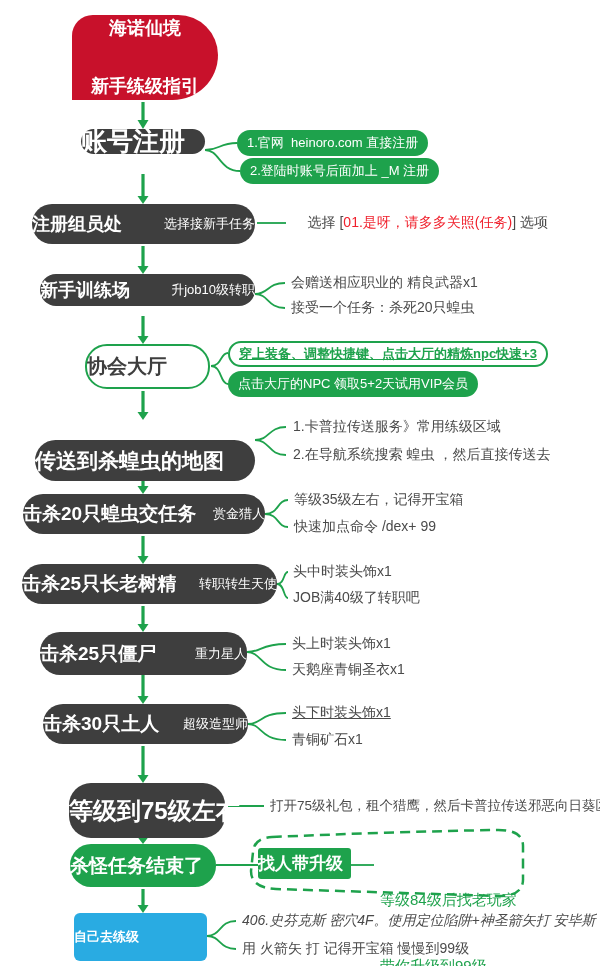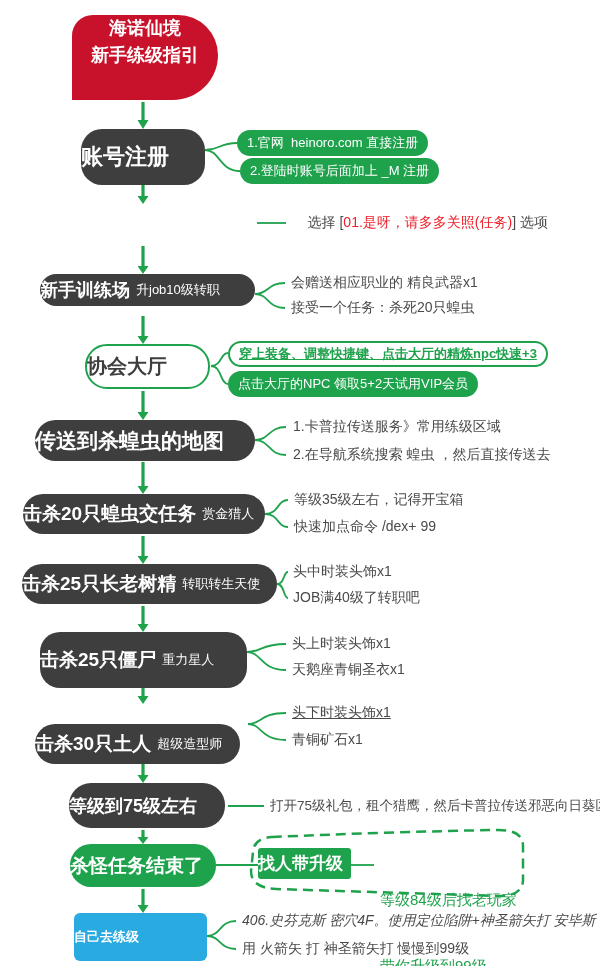--- a/index.html
+++ b/index.html
@@ -1,19 +1,19 @@
 <!DOCTYPE html>
 <html><head>
 <meta charset="utf-8">
 <style>
   html,body{margin:0;padding:0;background:#ffffff;}
   .canvas{position:relative;width:600px;height:966px;background:#ffffff;overflow:hidden;
           font-family:"Liberation Sans","DejaVu Sans",sans-serif;}
   svg.layer{position:absolute;left:0;top:0;pointer-events:none;}
-  .node{position:absolute;display:flex;align-items:center;justify-content:flex-start;
+  .node{position:absolute;display:flex;align-items:center;justify-content:space-between;
         box-sizing:border-box;text-align:center;}
   .dark{background:#3E3E3E;color:#ffffff;}
   .green-solid{background:#1EA24C;color:#ffffff;}
   .node .main{font-weight:700;white-space:pre;}
   .node .sub{font-weight:400;font-size:13px;margin-left:6px;white-space:pre;}
   .red-box{background:#C8112B;color:#ffffff;border-radius:24px 46px 52px 0;
            flex-direction:column;font-weight:700;font-size:18px;line-height:27px;}
   .hall{background:#ffffff;border:2px solid #1EA24C;color:#3E3E3E;border-radius:22px;
         font-weight:700;font-size:20px;}
   .pill{position:absolute;background:#1EA24C;color:#ffffff;font-size:13px;line-height:26px;
@@ -99,92 +99,96 @@
     </g>
     <path d="M272,837 C340,834 430,831 498,830 Q523,830 523,846 L523,878
              Q524,896 499,896 L276,889 Q251,888 251,871 L253,852 Q254,838 272,837 Z" fill="none" stroke="#1EA24C" stroke-width="2.5" stroke-dasharray="10 6"></path>
   </svg>
 
   <div class="node red-box" style="left:72px;top:15px;width:146px;height:85px;">
     <div>海诺仙境</div>
     <div>新手练级指引</div>
   </div>
 
-  <div class="node dark" style="left:81px;top:129px;width:124px;height:56px;border-radius:21px;font-size:22px;">
+  <div class="node dark" style="left:81px;top:129px;width:124px;height:25px;border-radius:21px;font-size:26px;">
     <span class="main">账号注册</span>
   </div>
   <div class="pill" style="left:237px;top:130px;">1.官网  heinoro.com 直接注册</div>
   <div class="pill" style="left:240px;top:158px;">2.登陆时账号后面加上 _M 注册</div>
 
+  <div class="node dark" style="left:32px;top:204px;width:223px;height:40px;border-radius:20px;font-size:18px;">
+    <span class="main">注册组员处</span>
+    <span class="sub">选择接新手任务</span>
+  </div>
   <div class="detail" style="left:292px;top:223px;">
     <span>选择 [</span><span class="hl">01.是呀，请多多关照(任务)</span><span>] 选项</span>
   </div>
 
   <div class="node dark" style="left:40px;top:274px;width:215px;height:32px;border-radius:20px;font-size:18px;">
     <span class="main">新手训练场</span>
     <span class="sub">升job10级转职</span>
   </div>
   <div class="detail" style="left:291px;top:283px;">会赠送相应职业的 精良武器x1</div>
   <div class="detail" style="left:291px;top:308px;">接受一个任务：杀死20只蝗虫</div>
 
   <div class="node hall" style="left:85px;top:344px;width:125px;height:45px;">
     <span class="main">协会大厅</span>
   </div>
   <div class="pill-outline" style="left:228px;top:341px;text-decoration:underline;">穿上装备、调整快捷键、点击大厅的精炼npc快速+3</div>
   <div class="pill" style="left:228px;top:371px;">点击大厅的NPC 领取5+2天试用VIP会员</div>
 
-  <div class="node dark" style="left:35px;top:420px;width:220px;height:41px;border-radius:21px;font-size:21px;">
+  <div class="node dark" style="left:35px;top:440px;width:220px;height:41px;border-radius:21px;font-size:21px;">
     <span class="main">传送到杀蝗虫的地图</span>
   </div>
   <div class="detail" style="left:293px;top:427px;">1.卡普拉传送服务》常用练级区域</div>
   <div class="detail" style="left:293px;top:455px;">2.在导航系统搜索 蝗虫 ，然后直接传送去</div>
 
   <div class="node dark" style="left:23px;top:494px;width:242px;height:40px;border-radius:20px;font-size:19px;">
     <span class="main">击杀20只蝗虫交任务</span>
     <span class="sub">赏金猎人</span>
   </div>
   <div class="detail" style="left:294px;top:500px;">等级35级左右，记得开宝箱</div>
   <div class="detail" style="left:294px;top:527px;">快速加点命令 /dex+ 99</div>
 
   <div class="node dark" style="left:22px;top:564px;width:255px;height:40px;border-radius:20px;font-size:19px;">
     <span class="main">击杀25只长老树精</span>
     <span class="sub">转职转生天使</span>
   </div>
   <div class="detail" style="left:293px;top:572px;">头中时装头饰x1</div>
   <div class="detail" style="left:293px;top:598px;">JOB满40级了转职吧</div>
 
-  <div class="node dark" style="left:40px;top:632px;width:207px;height:56px;border-radius:20px;font-size:19px;">
+  <div class="node dark" style="left:40px;top:632px;width:207px;height:43px;border-radius:20px;font-size:19px;">
     <span class="main">击杀25只僵尸</span>
     <span class="sub">重力星人</span>
   </div>
   <div class="detail" style="left:292px;top:644px;">头上时装头饰x1</div>
   <div class="detail" style="left:292px;top:670px;">天鹅座青铜圣衣x1</div>
 
-  <div class="node dark" style="left:35px;top:704px;width:205px;height:40px;border-radius:20px;font-size:19px;margin-top:20px;">
+  <div class="node dark" style="left:43px;top:704px;width:205px;height:40px;border-radius:20px;font-size:19px;">
     <span class="main">击杀30只土人</span>
     <span class="sub">超级造型师</span>
   </div>
   <div class="detail" style="left:292px;top:713px;text-decoration:underline;">头下时装头饰x1</div>
   <div class="detail" style="left:292px;top:740px;">青铜矿石x1</div>
 
-  <div class="node dark" style="left:69px;top:783px;width:156px;height:45px;border-radius:22px;font-size:18px;">
+  <div class="node dark" style="left:69px;top:783px;width:156px;height:55px;border-radius:22px;font-size:24px;">
     <span class="main">等级到75级左右</span>
   </div>
   <div class="detail" style="left:270px;top:806px;font-size:13.5px;">打开75级礼包，租个猎鹰，然后卡普拉传送邪恶向日葵区</div>
 
   <div class="node green-solid" style="left:70px;top:844px;width:146px;height:43px;border-radius:21px;font-size:19px;">
     <span class="main">杀怪任务结束了</span>
   </div>
   <div class="node carry-box" style="left:258px;top:848px;width:93px;height:31px;">
     <span class="main">找人带升级</span>
   </div>
   <div class="carry-note" style="left:380px;top:845px;">
     <div>等级84级后找老玩家</div>
     <div>带你升级到99级</div>
   </div>
 
   <div class="node blue-box" style="left:74px;top:913px;width:133px;height:48px;">
     <span class="main">自己去练级</span>
   </div>
   <div class="detail" style="left:242px;top:921px;font-style:italic;">406.史芬克斯 密穴4F。使用定位陷阱+神圣箭矢打 安毕斯</div>
-  <div class="detail" style="left:242px;top:949px;">用 火箭矢 打 神圣箭矢打 慢慢到99级</div>
+  <div class="detail" style="left:242px;top:949px;">用 火箭矢 打 记得开宝箱 慢慢到99级</div>
 
 </div>
 
 </body></html>

